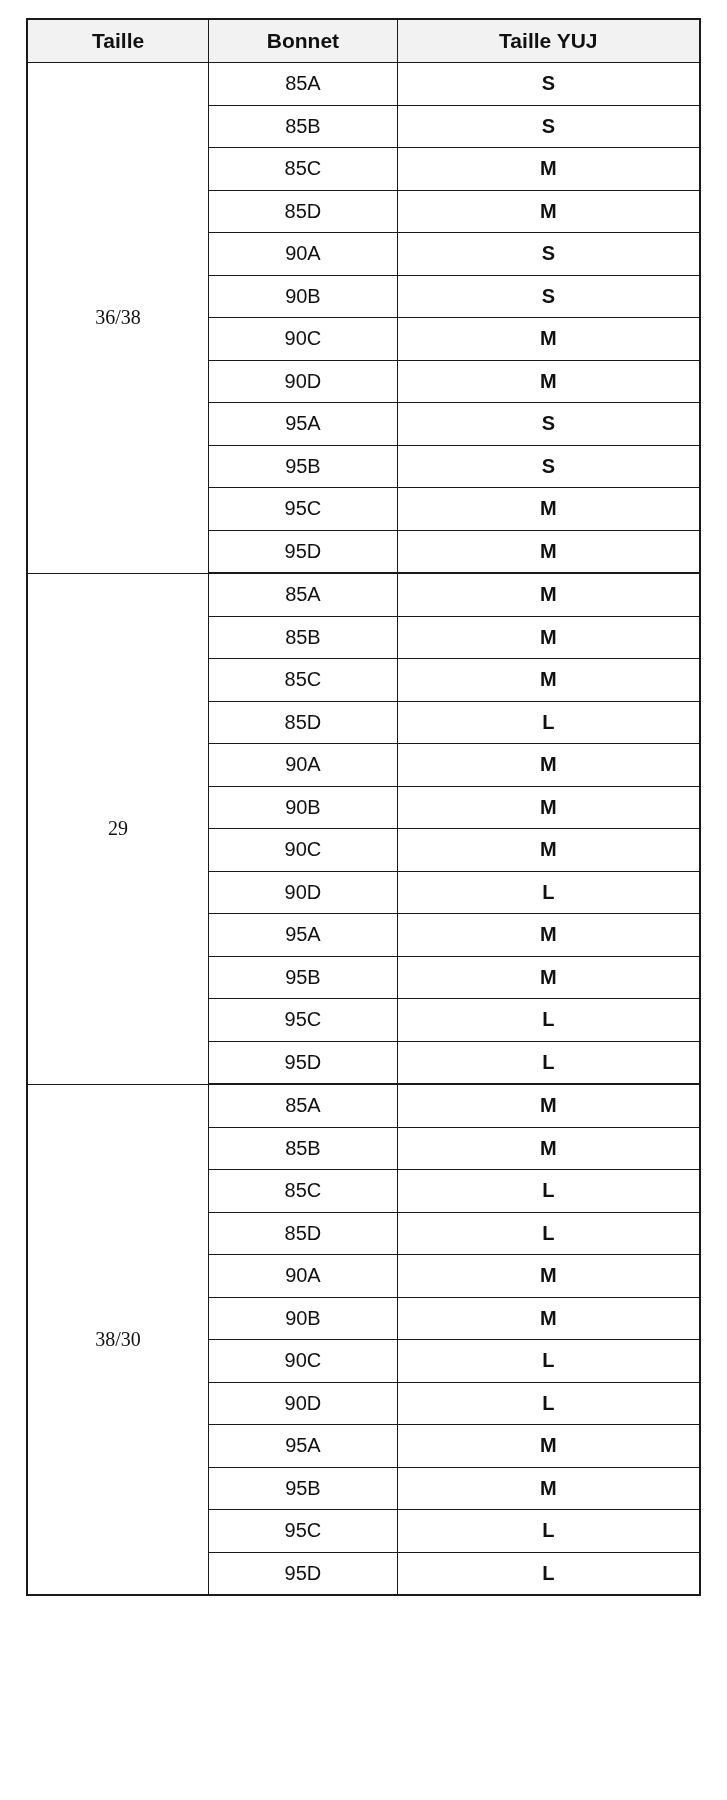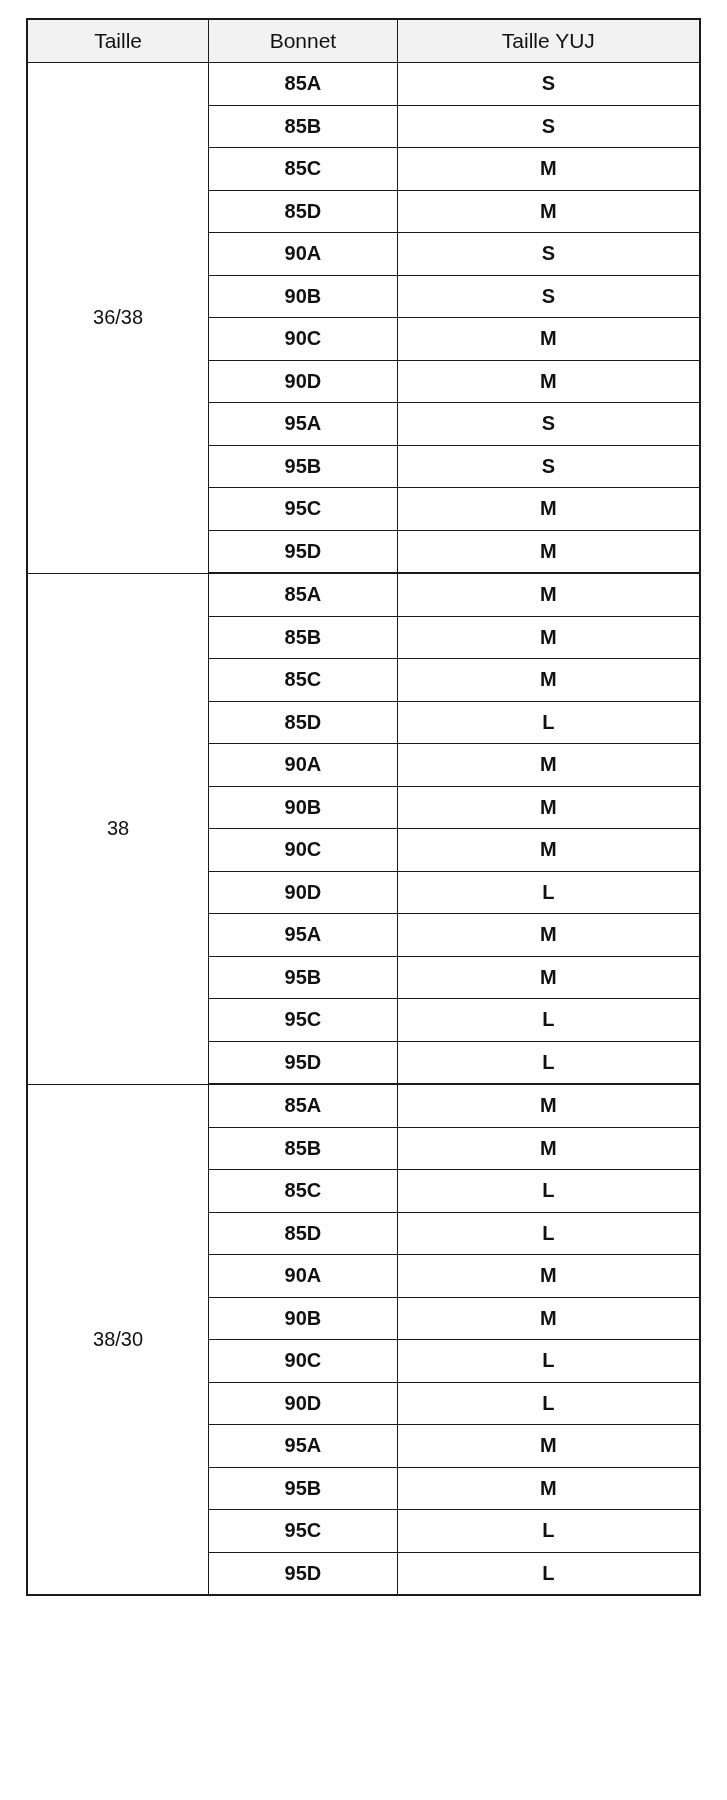--- a/index.html
+++ b/index.html
@@ -30,36 +30,37 @@
   table.size-table th,
   table.size-table td {
     border: 1px solid #1a1a1a;
     text-align: center;
     vertical-align: middle;
     padding: 0;
   }
   thead th {
     background: #f2f2f2;
     font-size: 21px;
-    font-weight: normal;
+    font-weight: bold;
     height: 42px;
     border-bottom: 2px solid #1a1a1a;
   }
   col.col-taille { width: 27%; }
   col.col-bonnet { width: 28%; }
   col.col-yuj    { width: 45%; }
 
   td.group-cell {
     font-size: 20px;
     font-weight: normal;
     border-right: 2px solid #1a1a1a;
+    font-family: Liberation Serif, serif;
   }
   td.bonnet-cell {
     font-size: 20px;
-    font-weight: bold;
+    font-weight: normal;
     height: 41.5px;
     border-right: 2px solid #1a1a1a;
   }
   td.yuj-cell {
     font-size: 20px;
     font-weight: bold;
     height: 41.5px;
   }
   tbody tr.group-last td {
     border-bottom: 2px solid #1a1a1a;
@@ -129,21 +130,21 @@
         </tr>
         <tr>
           <td class="bonnet-cell">95C</td>
           <td class="yuj-cell">M</td>
         </tr>
         <tr class="group-last">
           <td class="bonnet-cell">95D</td>
           <td class="yuj-cell">M</td>
         </tr>
         <tr>
-          <td class="group-cell" rowspan="12">38</td>
+          <td class="group-cell" rowspan="12">29</td>
           <td class="bonnet-cell">85A</td>
           <td class="yuj-cell">M</td>
         </tr>
         <tr>
           <td class="bonnet-cell">85B</td>
           <td class="yuj-cell">M</td>
         </tr>
         <tr>
           <td class="bonnet-cell">85C</td>
           <td class="yuj-cell">M</td>

